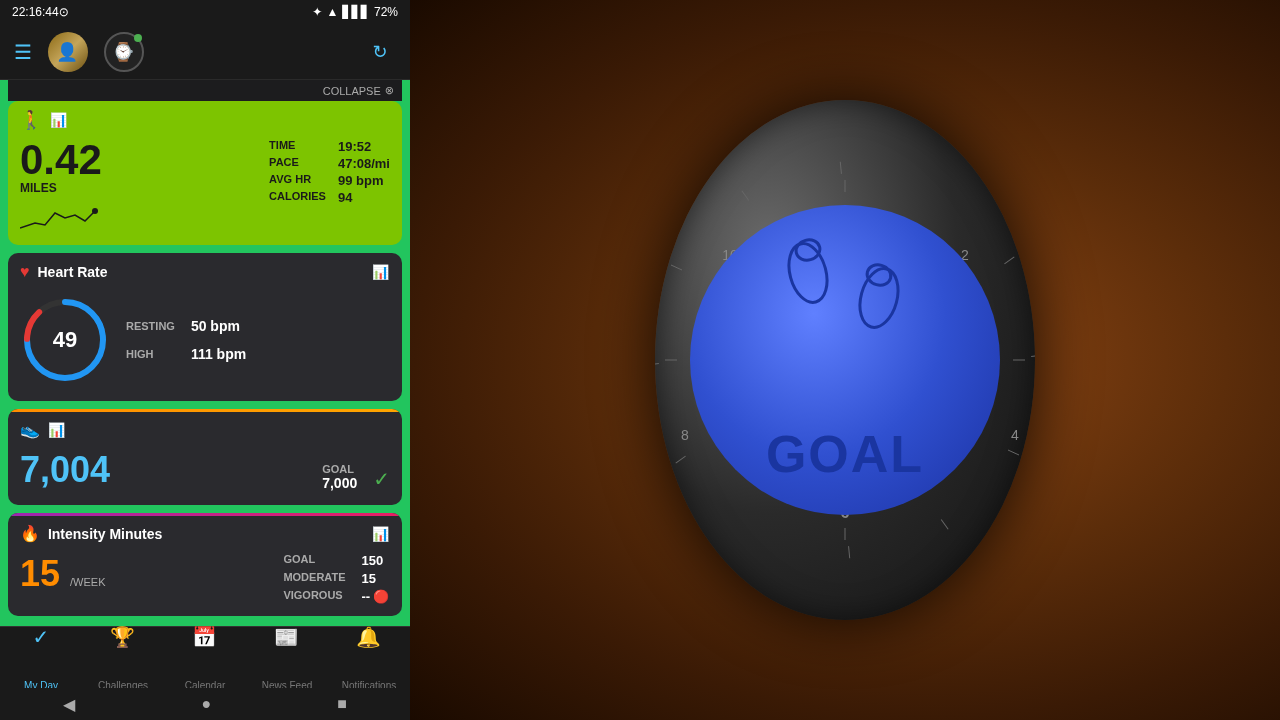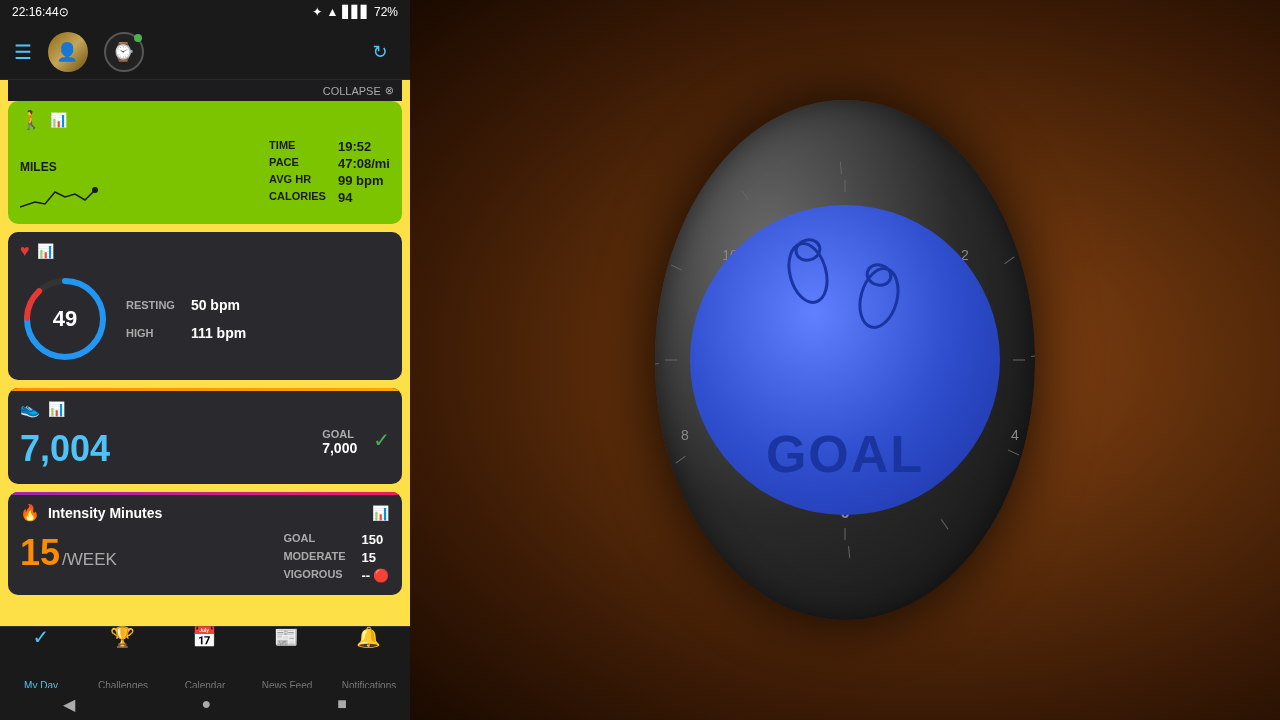--- a/index.html
+++ b/index.html
@@ -93,21 +93,21 @@
     .hamburger {
       color: #4fc3f7;
       font-size: 20px;
       cursor: pointer;
     }
 
     
     .scroll-area {
       flex: 1;
       overflow-y: auto;
-      background: #fde047;
+      background: #22c55e;
       padding: 0 8px 8px 8px;
     }
     .scroll-area::-webkit-scrollbar { width: 0; }
 
     
     .collapse-bar {
       display: flex;
       justify-content: flex-end;
       align-items: center;
       padding: 4px 8px;
@@ -137,21 +137,21 @@
     .walking-icon { font-size: 18px; }
     .walking-title { color: #1a1a1a; font-weight: bold; font-size: 14px; flex: 1; }
     .walking-chart-icon { color: #1a1a1a; font-size: 14px; }
     .walking-body {
       display: flex;
       padding: 4px 12px 12px;
       align-items: flex-start;
     }
     .walking-miles-area { flex: 1; }
     .walking-miles-value { color: #1a1a1a; font-size: 42px; font-weight: bold; line-height: 1; }
-    .walking-miles-label { color: #1a1a1a; font-size: 12px; font-weight: bold; margin-top: 21px; }
+    .walking-miles-label { color: #1a1a1a; font-size: 12px; font-weight: bold; }
     .walking-mini-chart {
       width: 80px;
       height: 30px;
       position: relative;
       margin-top: 8px;
     }
     .walking-stats {
       display: grid;
       grid-template-columns: auto auto;
       gap: 2px 12px;
@@ -220,20 +220,21 @@
     }
     .steps-header {
       display: flex;
       align-items: center;
       padding: 8px 12px 6px;
       gap: 8px;
     }
     .steps-icon { font-size: 16px; }
     .steps-body {
       display: flex;
+      align-items: flex-end;
       padding: 4px 12px 14px;
       gap: 16px;
     }
     .steps-value { color: #4fc3f7; font-size: 36px; font-weight: bold; flex: 1; }
     .steps-goal-area { display: flex; flex-direction: column; align-items: flex-start; }
     .steps-goal-label { color: #aaa; font-size: 11px; font-weight: bold; }
     .steps-goal-value { color: white; font-size: 14px; font-weight: bold; }
     .steps-check { color: #4CAF50; font-size: 20px; margin-left: auto; }
 
     
@@ -253,21 +254,21 @@
     }
     .intensity-icon { color: #FF8C00; font-size: 16px; }
     .intensity-body {
       display: flex;
       align-items: flex-start;
       padding: 4px 12px 12px;
       gap: 16px;
     }
     .intensity-value-area { flex: 1; }
     .intensity-value { color: #FF8C00; font-size: 36px; font-weight: bold; display: inline; }
-    .intensity-unit { color: #aaa; font-size: 17px; margin-left: 2px; }
+    .intensity-unit { color: #aaa; font-size: 11px; margin-left: 10px; }
     .intensity-stats {
       display: grid;
       grid-template-columns: auto auto;
       gap: 3px 16px;
     }
     .intensity-label { color: #aaa; font-size: 11px; font-weight: bold; }
     .intensity-val { color: white; font-size: 13px; font-weight: bold; }
 
     
     .bottom-nav {
@@ -415,20 +416,21 @@
       <span>⊗</span>
     </div>
 
     <div class="card walking-card">
       <div class="walking-header">
         <span class="walking-icon">🚶</span>
         <span class="walking-chart-icon">📊</span>
       </div>
       <div class="walking-body">
         <div class="walking-miles-area">
+          <div class="walking-miles-value">0.42</div>
           <div class="walking-miles-label">MILES</div>
           <div class="walking-mini-chart">
             <svg width="80" height="30">
               <polyline class="mini-line" points="0,25 15,20 25,22 35,10 45,15 55,12 65,18 75,8"></polyline>
               <circle cx="75" cy="8" r="3" fill="#1a1a1a"></circle>
             </svg>
           </div>
         </div>
         <div class="walking-stats">
           <span class="stat-label">TIME</span>
@@ -439,20 +441,21 @@
           <span class="stat-value">99 bpm</span>
           <span class="stat-label">CALORIES</span>
           <span class="stat-value">94</span>
         </div>
       </div>
     </div>
 
     <div class="card heart-card">
       <div class="card-header">
         <span class="heart-icon">♥</span>
+        <span class="card-title">Heart Rate</span>
         <span class="chart-icon">📊</span>
       </div>
       <div class="heart-body">
         <div class="gauge-container">
           <svg class="gauge-svg" width="90" height="90" viewBox="0 0 90 90">
 
             <circle cx="45" cy="45" r="38" fill="none" stroke="#333" stroke-width="6"></circle>
 
             <circle cx="45" cy="45" r="38" fill="none" stroke="#2196F3" stroke-width="6" stroke-dasharray="180 60" stroke-linecap="round"></circle>
 

